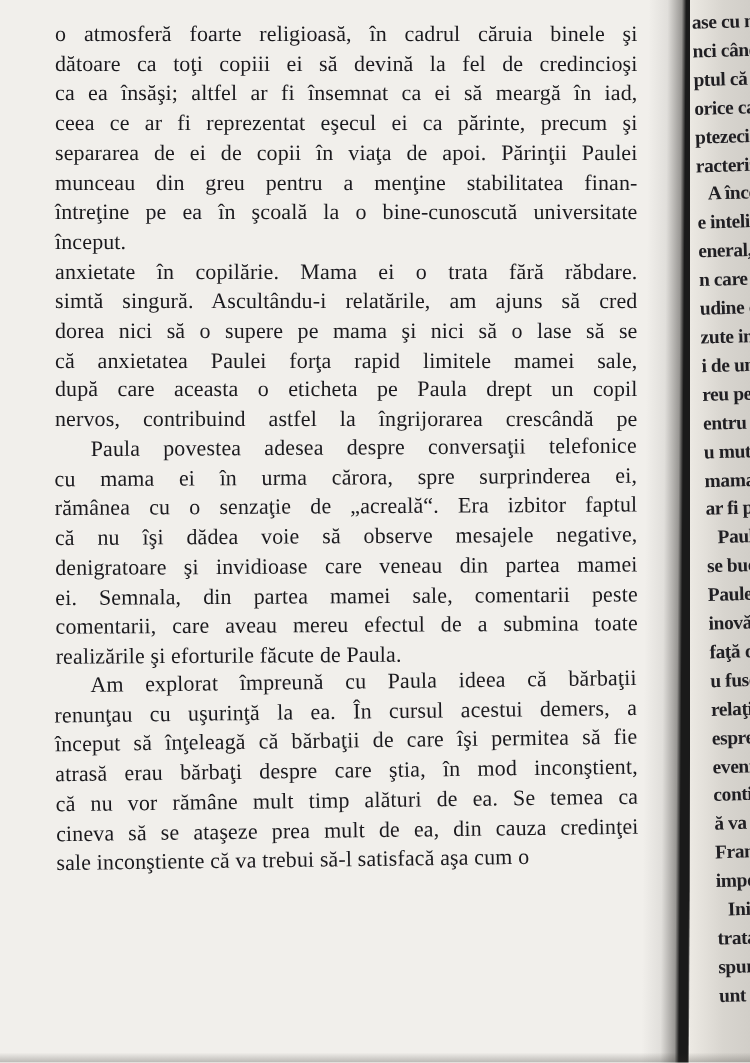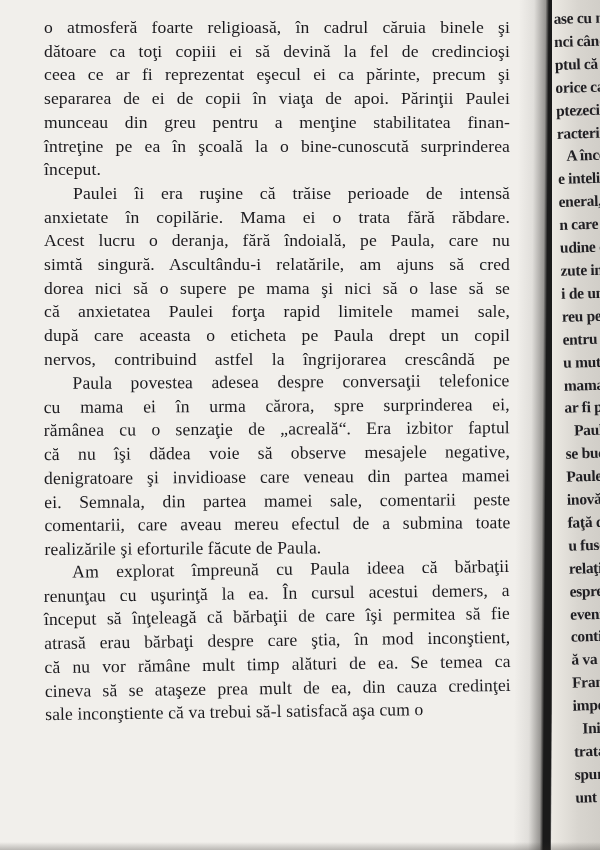--- a/index.html
+++ b/index.html
@@ -71,30 +71,29 @@
 </head>
 <body>
 
 <div class="book-scan">
 
   <div class="left-page">
     <div class="main-text">
         <div class="para para-0">
           <div class="line">o atmosferă foarte religioasă, în cadrul căruia binele şi</div>
           <div class="line">dătoare ca toţi copiii ei să devină la fel de credincioşi</div>
+          <div class="line">ca ea însăşi; altfel ar fi însemnat ca ei să meargă în iad,</div>
           <div class="line">ceea ce ar fi reprezentat eşecul ei ca părinte, precum şi</div>
           <div class="line">separarea de ei de copii în viaţa de apoi. Părinţii Paulei</div>
           <div class="line">munceau din greu pentru a menţine stabilitatea finan-</div>
-          <div class="line">întreţine pe ea în şcoală la o bine-cunoscută surprinderea</div>
+          <div class="line">întreţine pe ea în şcoală la o bine-cunoscută universitate</div>
           <div class="line para-end">început.</div>
         </div>
         <div class="para para-1">
-          <div class="line indent">Paulei îi era ruşine că trăise perioade de intensă</div>
           <div class="line">anxietate în copilărie. Mama ei o trata fără răbdare.</div>
-          <div class="line">Acest lucru o deranja, fără îndoială, pe Paula, care nu</div>
           <div class="line">simtă singură. Ascultându-i relatările, am ajuns să cred</div>
           <div class="line">dorea nici să o supere pe mama şi nici să o lase să se</div>
           <div class="line">că anxietatea Paulei forţa rapid limitele mamei sale,</div>
           <div class="line">după care aceasta o eticheta pe Paula drept un copil</div>
           <div class="line">nervos, contribuind astfel la îngrijorarea crescândă pe</div>
         </div>
         <div class="para para-2">
           <div class="line indent">Paula povestea adesea despre conversaţii telefonice</div>
           <div class="line">cu mama ei în urma cărora, spre surprinderea ei,</div>
           <div class="line">rămânea cu o senzaţie de „acreală“. Era izbitor faptul</div>

